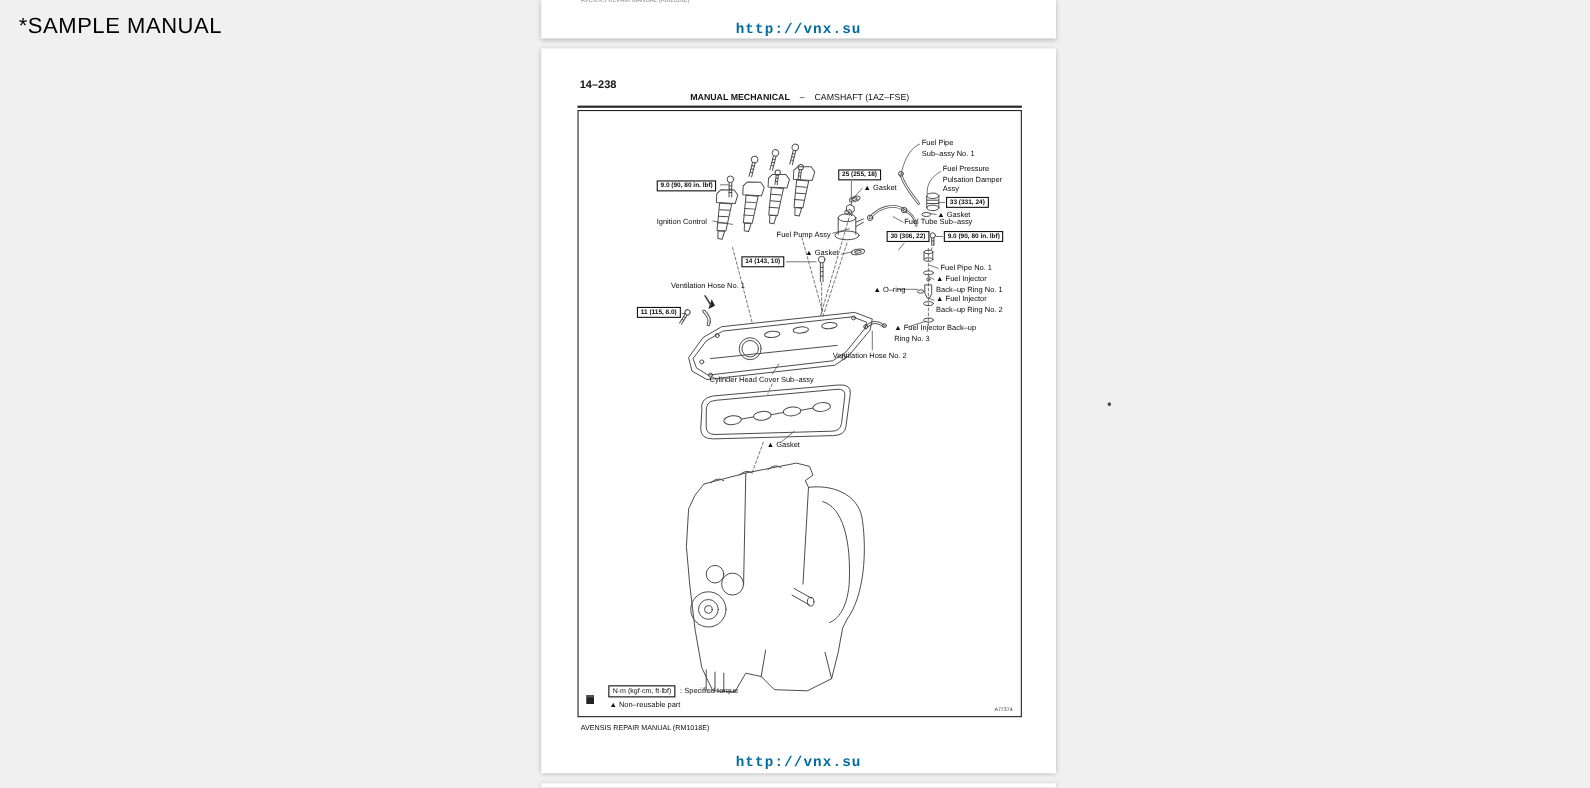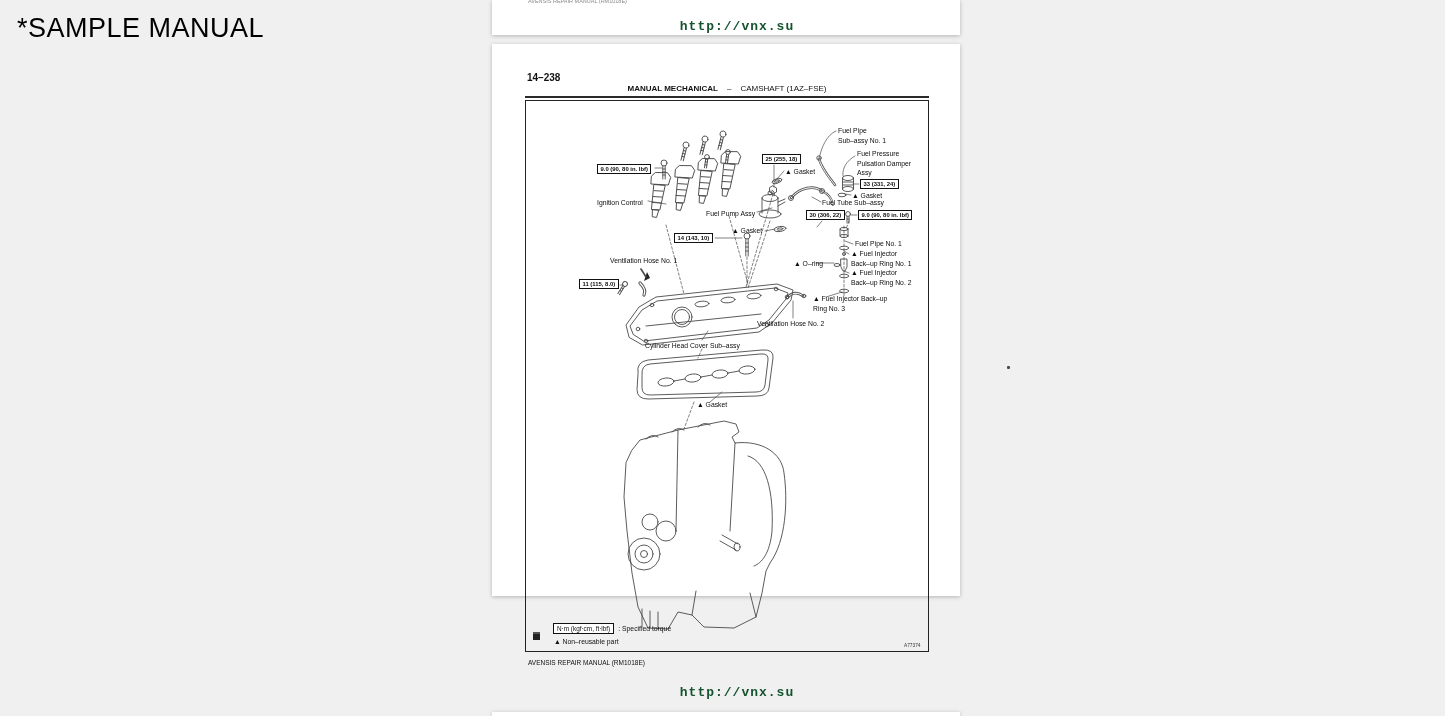--- a/index.html
+++ b/index.html
@@ -4,33 +4,33 @@
 <style>
   html,body{margin:0;padding:0;}
   body{
     width:1445px;height:716px;overflow:hidden;position:relative;
     background:#f0f0f1;
     font-family:"Liberation Sans","DejaVu Sans",sans-serif;
     color:#111;
   }
   .sample-label{
     position:absolute;left:17px;top:13px;
-    font-size:27px;letter-spacing:.5px;color:#000;
+    font-size:20px;letter-spacing:.5px;color:#000;
   }
   .page{
     position:absolute;left:492px;width:468px;background:#fff;
     box-shadow:0 1px 4px rgba(0,0,0,.25);
   }
   .page-top{top:0;height:35px;}
-  .page-main{top:44px;height:552px;}
+  .page-main{top:44px;height:659px;}
   .page-bottom{top:712px;height:4px;}
   .wm{
     position:absolute;width:100%;text-align:center;
     font-family:"Liberation Mono","DejaVu Sans Mono",monospace;
-    font-weight:bold;font-size:13px;color:#14532d;letter-spacing:1px;padding-left:11px;
+    font-weight:bold;font-size:13px;color:#0369a1;letter-spacing:1px;
   }
   .faint-footer{
     position:absolute;left:36px;top:-2px;font-size:5.5px;color:#8a8a8a;
     white-space:nowrap;
   }
   .pagenum{position:absolute;left:35px;top:28px;font-size:10px;font-weight:bold;}
   .hdr{position:absolute;left:33px;top:40px;width:404px;text-align:center;font-size:8px;white-space:nowrap;}
   .hdr .b{font-weight:bold;}
   .hdr .sep{margin:0 9px;}
   .rule{position:absolute;left:33px;top:52px;width:404px;height:1.5px;background:#2a2a2a;}

